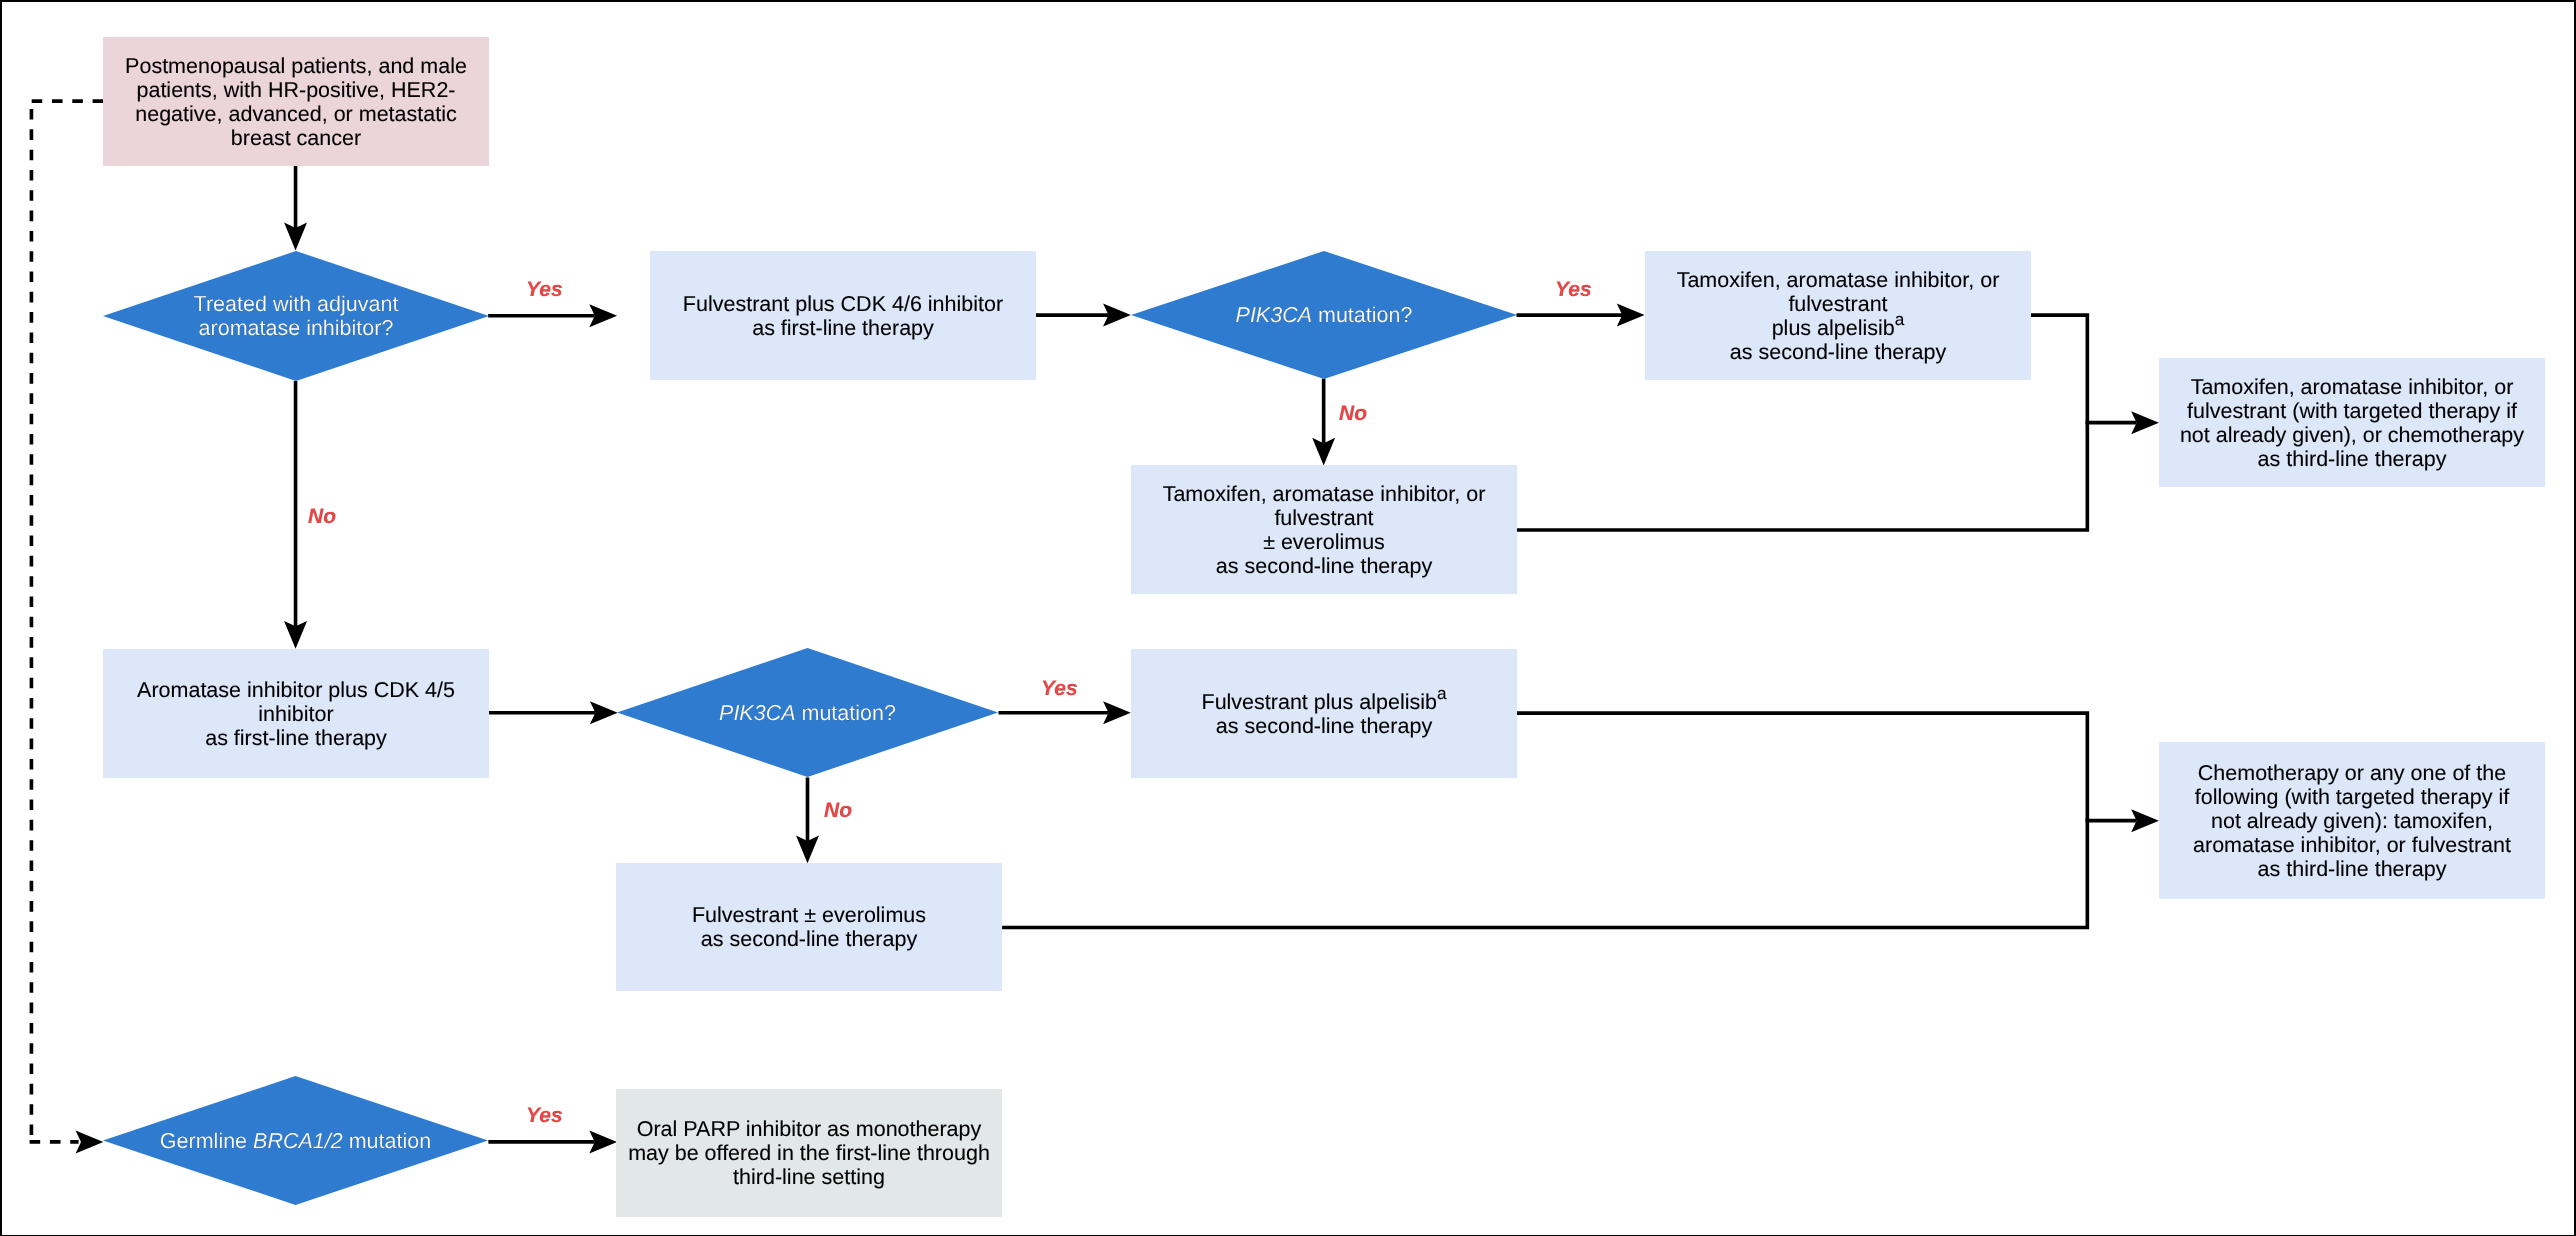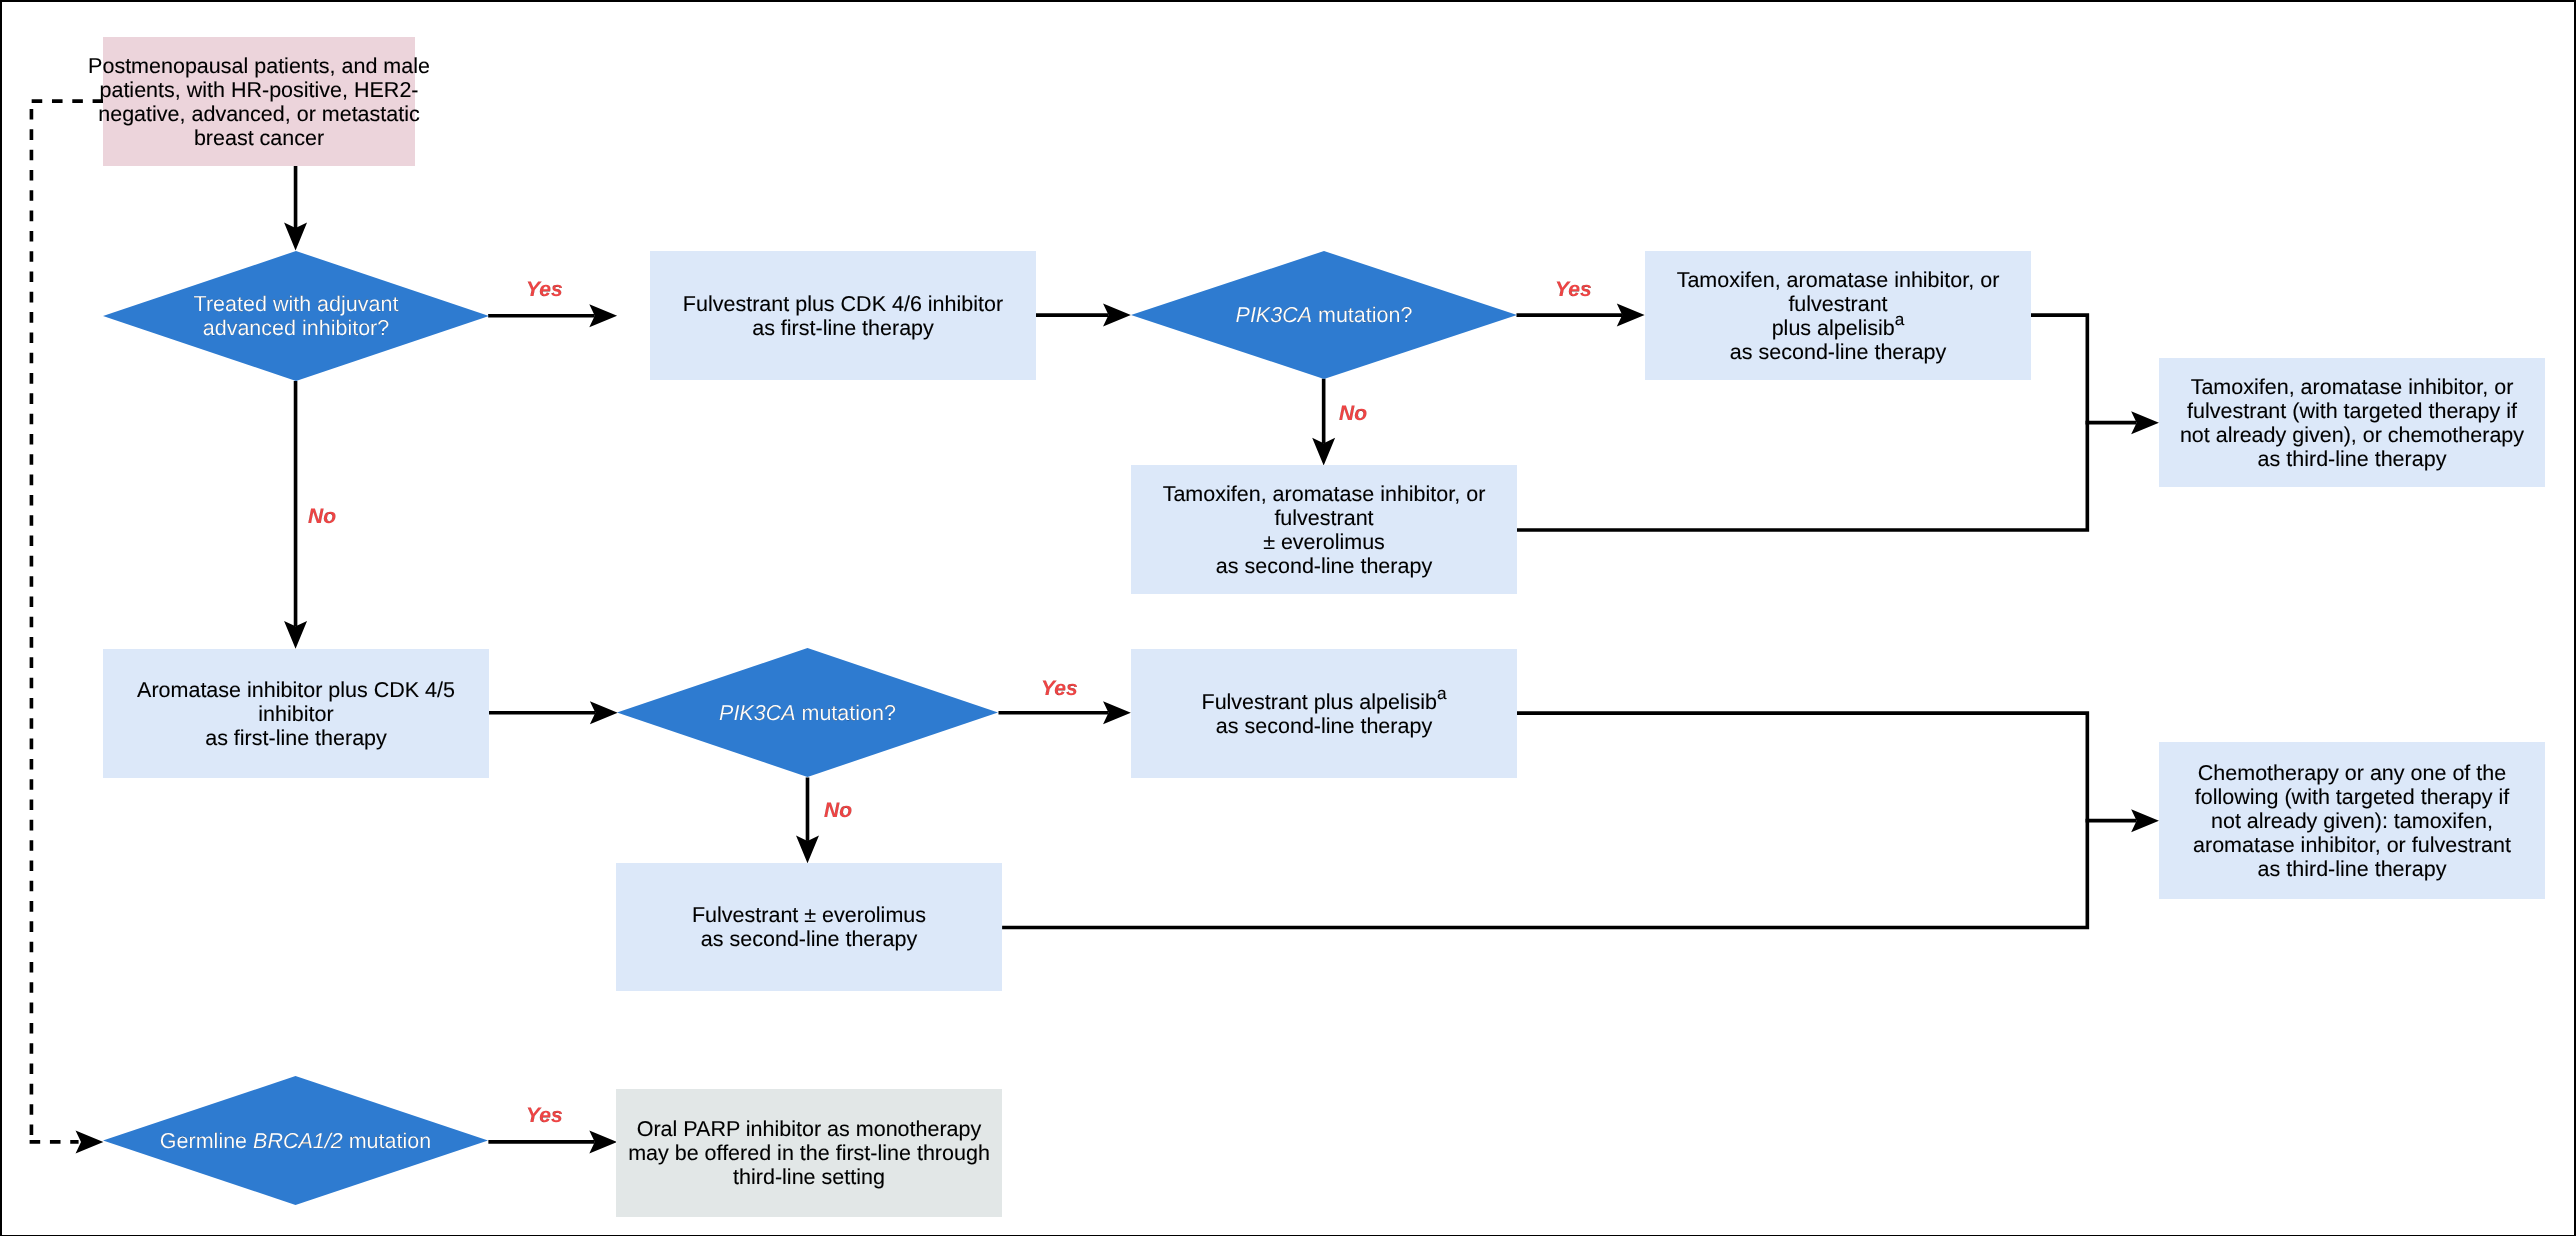--- a/index.html
+++ b/index.html
@@ -59,37 +59,37 @@
     <polygon points="1021,1889 975,1870 984,1889 975,1908"></polygon>
   </g>
   <g stroke="#000000" stroke-width="6" fill="none" stroke-dasharray="17.5 16.1">
     <path d="M170.7,167 L49,167"></path>
     <path d="M52,164 L52,1892" stroke-dashoffset="-16.1"></path>
     <path d="M49,1889 L130,1889"></path>
   </g>
   <polygon fill="#000000" points="171,1889 125,1870 134,1889 125,1908"></polygon>
 </svg>
 
-<div class="node rect" style="left:103px;top:37px;width:312px;height:129px;">
+<div class="node rect" style="left:103px;top:37px;width:386px;height:129px;">
   <div class="fillbox" style="background:#ECD4DB;"></div>
   <div class="body">
         <div class="txt">Postmenopausal patients, and male
 patients, with HR-positive, HER2-
 negative, advanced, or metastatic
 breast cancer</div>
       </div>
 </div>
 
 <div class="node diamond" style="left:103px;top:251px;width:386px;height:130px;">
   <svg class="fillbox" viewBox="0 0 639 215" preserveAspectRatio="none">
     <polygon points="319.5,0 639,107.5 319.5,215 0,107.5" fill="#2E7BD0"></polygon>
       </svg>
   <div class="body">
         <div class="txt">Treated with adjuvant
-advanced inhibitor?</div>
+aromatase inhibitor?</div>
       </div>
 </div>
 
 <div class="node rect" style="left:616px;top:251px;width:386px;height:129px;margin-left:34px;">
   <div class="fillbox" style="background:#DCE8F9;"></div>
   <div class="body">
         <div class="txt">Fulvestrant plus CDK 4/6 inhibitor
 as first-line therapy</div>
       </div>
 </div>

